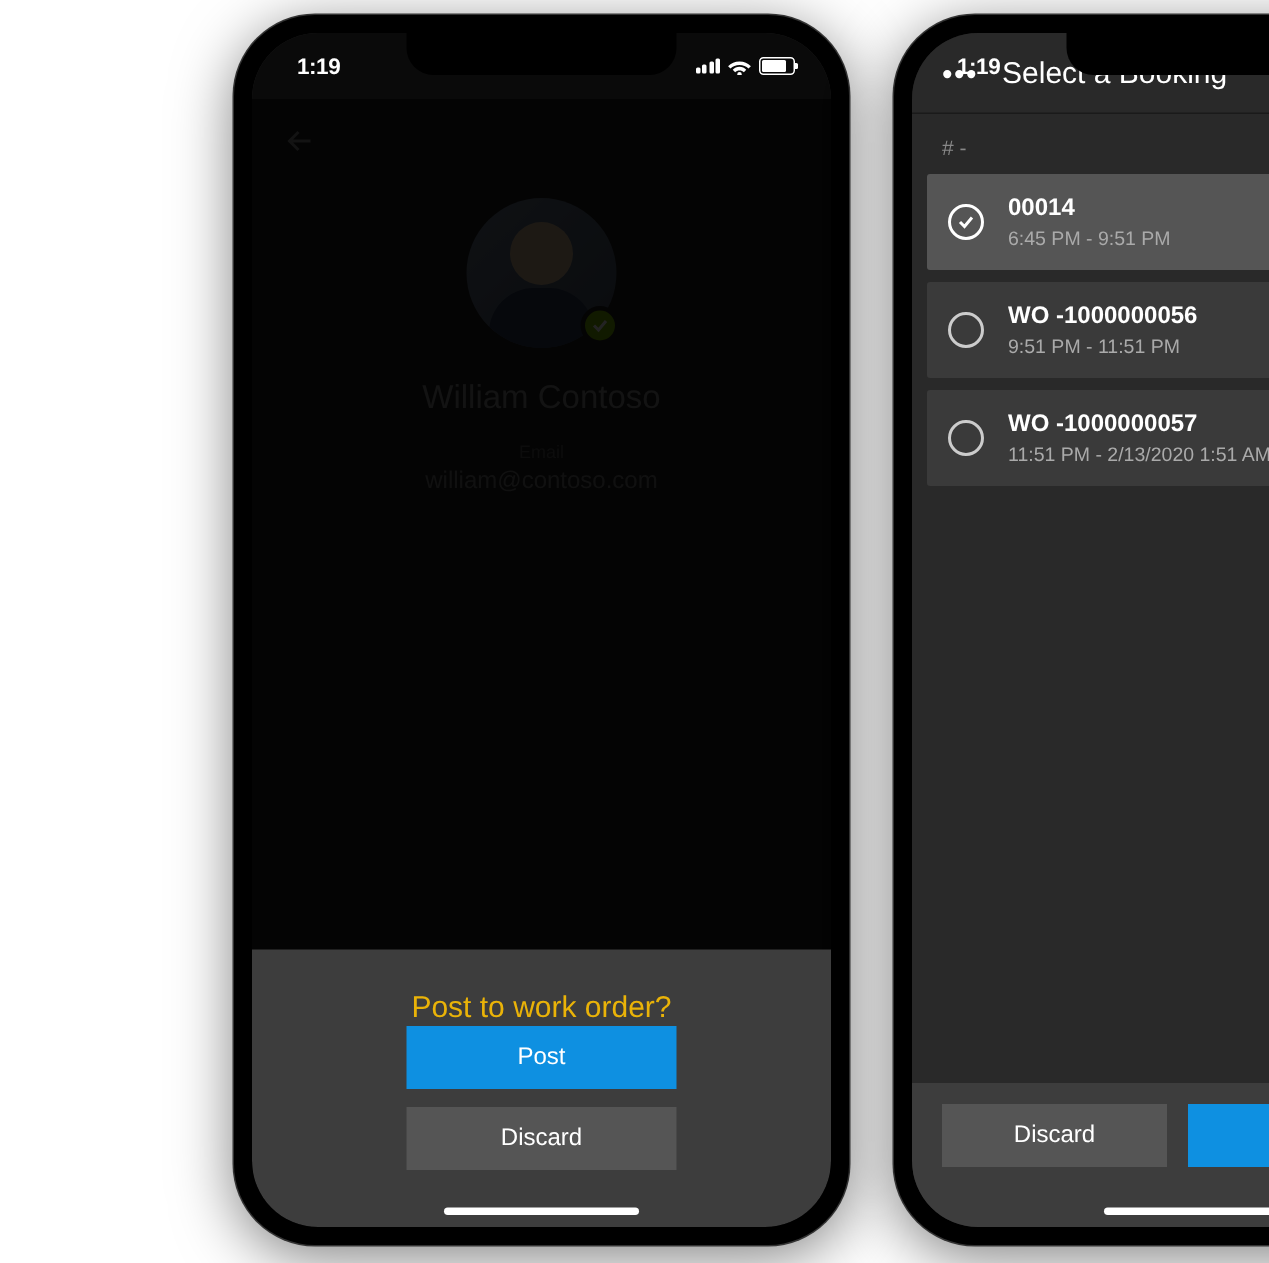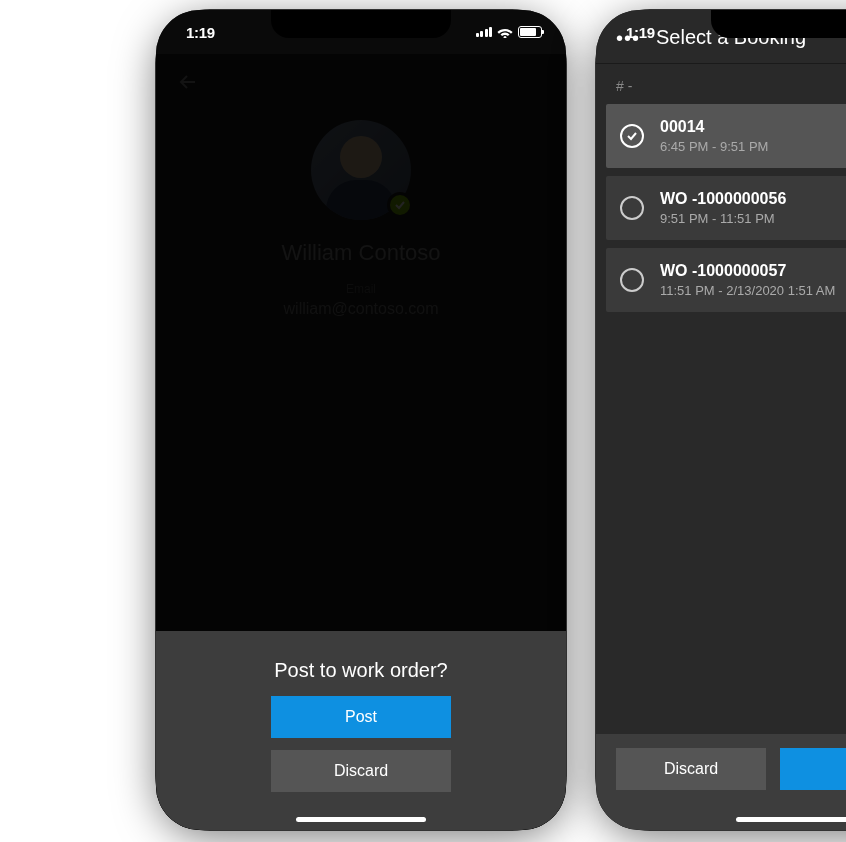--- a/index.html
+++ b/index.html
@@ -10,20 +10,21 @@
     height: 842px;
     overflow: hidden;
     position: relative;
   }
   .phone {
     position: absolute;
     width: 410px;
     height: 820px;
     background: #000;
     border-radius: 54px;
+    padding: 12px;
     box-shadow: 0 0 0 1px #333, 0 8px 40px rgba(0,0,0,0.5);
   }
   .phone-left { left: 156px; top: 10px; }
   .phone-right { left: 596px; top: 10px; }
   .screen {
     width: 100%;
     height: 100%;
     background: #1a1a1a;
     border-radius: 44px;
     overflow: hidden;
@@ -116,21 +117,21 @@
   .profile-email { font-size: 16px; color:#777; }
 
   .sheet {
     position: absolute; bottom: 0; left: 0; right: 0;
     background: #3d3d3d;
     padding: 28px 20px 26px;
     text-align: center;
     z-index: 10;
     border-radius: 0 0 44px 44px;
   }
-  .sheet-title { color: #ffffff; font-size: 20px; font-weight: 500; margin-bottom: 14px; }
+  .sheet-title { color: #eab308; font-size: 20px; font-weight: 500; }
   .sheet-desc { color: #b0b0b0; font-size: 13px; line-height: 1.5; margin-bottom: 18px; padding: 0 10px;}
   .btn {
     display: block;
     width: 180px;
     margin: 0 auto 12px;
     padding: 12px 0;
     font-size: 16px;
     color: #fff;
     border: none;
     border-radius: 0;

